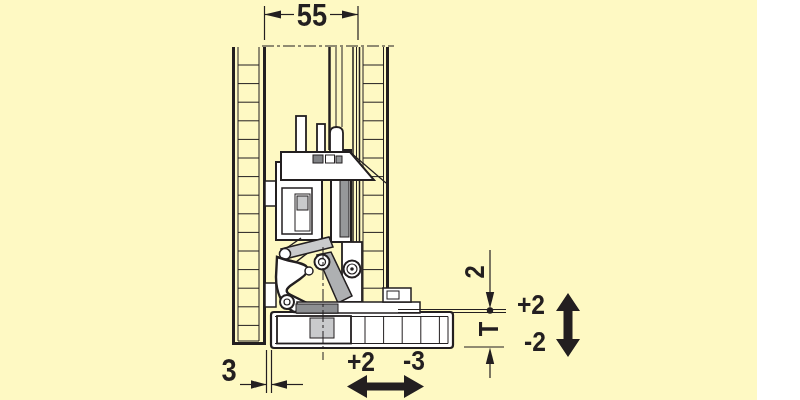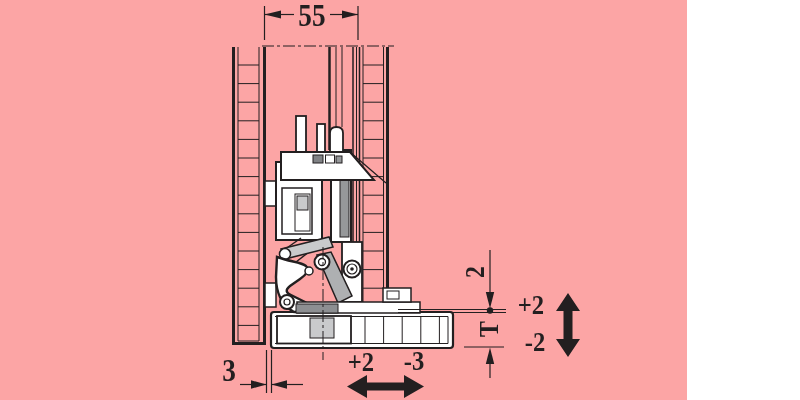--- a/index.html
+++ b/index.html
@@ -1,17 +1,17 @@
 <!DOCTYPE html>
 <html><head>
 <meta charset="utf-8">
 <style>
   html,body{margin:0;padding:0;background:#ffffff;}
-  #stage{position:relative;width:687px;height:400px;background:#fca5a5;overflow:hidden;
-         font-family:Liberation Serif, serif;}
+  #stage{position:relative;width:757px;height:400px;background:#fef9c3;overflow:hidden;
+         font-family:Liberation Sans, sans-serif;}
   #stage svg{position:absolute;left:0;top:0;}
   .lbl{position:absolute;color:#231f20;font-weight:700;white-space:nowrap;
        transform:translate(-50%,-50%) scaleX(0.88);line-height:1;}
   .lbl.rot{transform:translate(-50%,-50%) rotate(-90deg) scaleX(0.88);}
   .sz-big{font-size:31px;}
   .sz-med{font-size:28px;}
   .sz-sm{font-size:27px;}
 </style>
 </head>
 <body>

